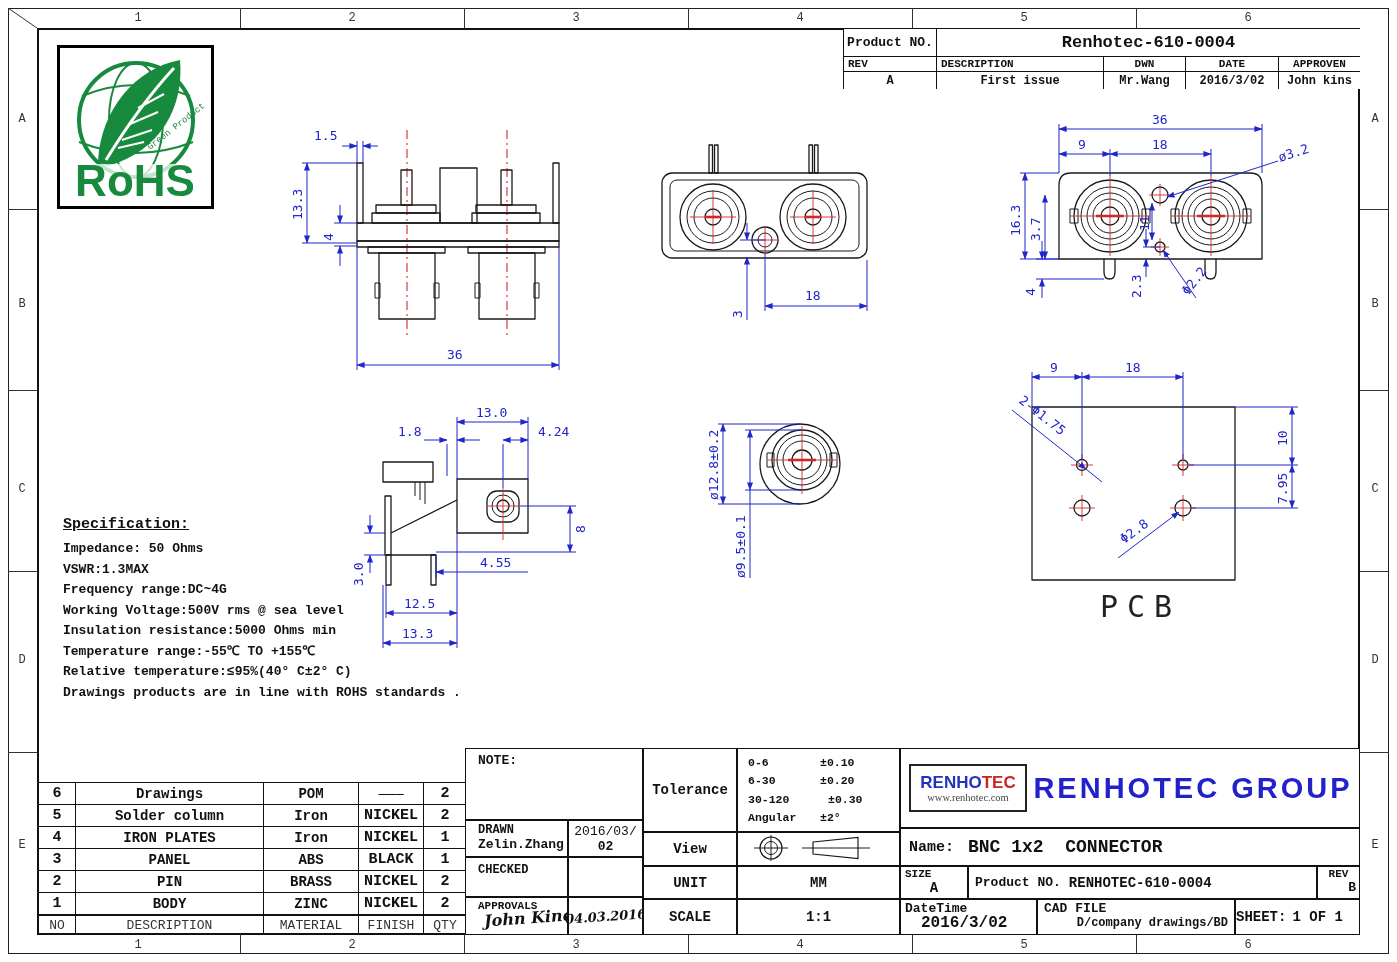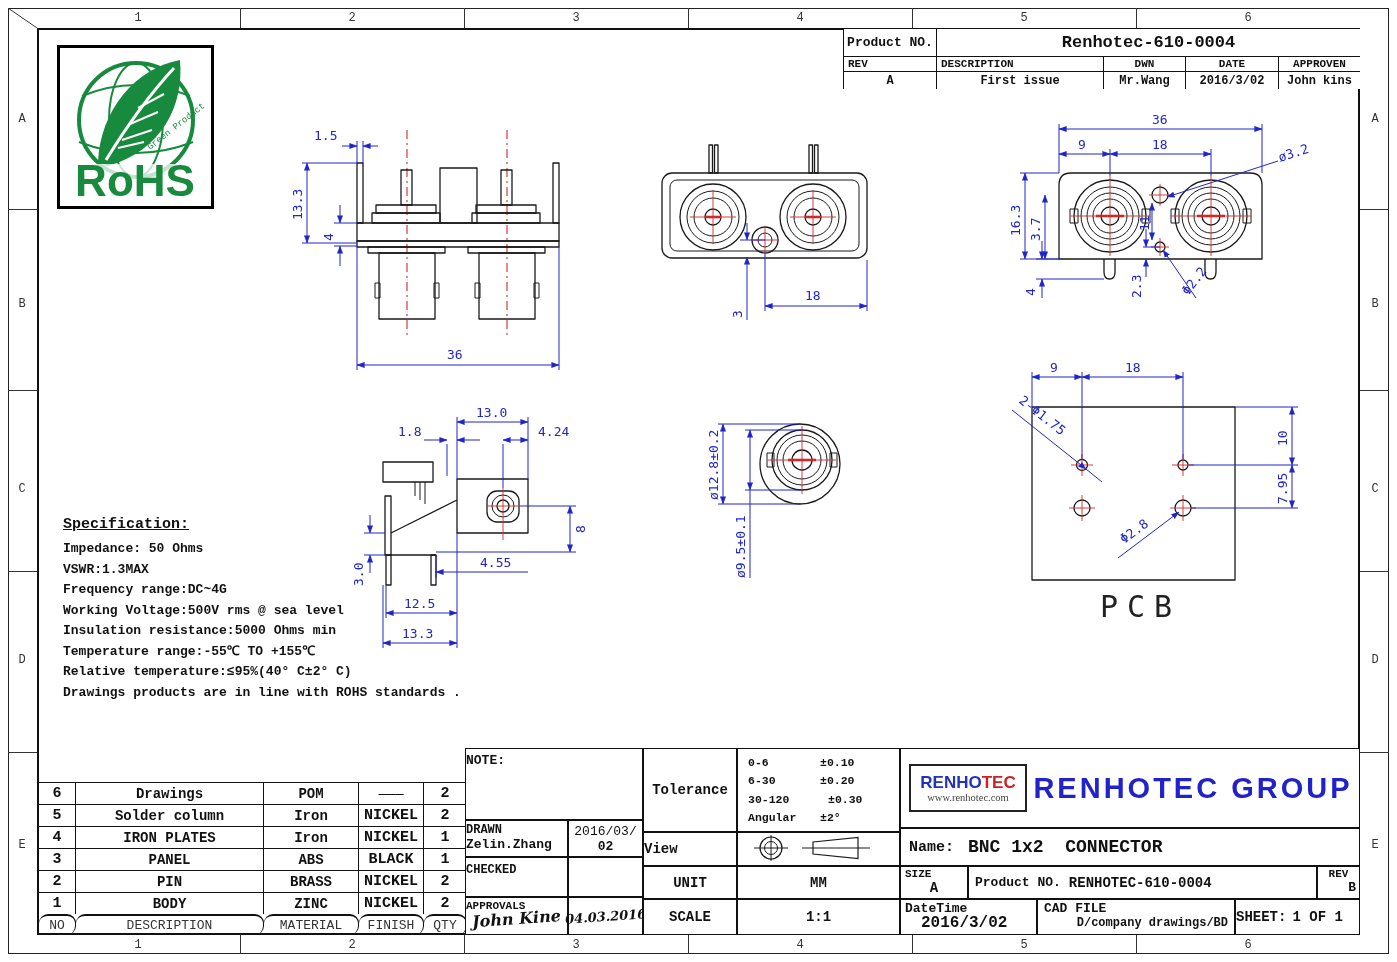--- a/index.html
+++ b/index.html
@@ -17,24 +17,24 @@
   .rtcell { box-sizing:border-box; border-left:1.5px solid #111; border-top:1.5px solid #111;
             display:flex; align-items:center; justify-content:center; background:#fff; }
   
   #parts { left:37px; top:782px; width:428px; height:153px; display:grid;
            grid-template-columns:37px 188px 95px 65px 43px;
            grid-template-rows:repeat(6,22px) 21px; border-left:2px solid #111; }
   .pt { box-sizing:border-box; border-right:1.5px solid #111; border-top:1.5px solid #111;
         display:flex; align-items:center; justify-content:center; font-weight:bold; font-size:14px; }
   .pt.no { font-size:15px; }
   .pt.fin { font-size:15px; }
-  .pt.foot { font-weight:normal; font-size:13px; color:#333; border-top:2px solid #111;border-radius:9px; }
+  .pt.foot { font-weight:normal; font-size:13px; color:#333; border-top:2px solid #111; }
   
   .lab  { font-weight:bold; font-size:12px; }
-  .cellpad { padding:2px 0; }
+  .cellpad { padding:2px 12px; }
   .sig { font-family:"DejaVu Serif","Liberation Serif",serif; font-style:italic; font-weight:bold;
          font-size:16px; transform:rotate(-4deg); white-space:nowrap; }
   
   svg.view { position:absolute; overflow:visible; }
   svg .o  { fill:none; stroke:#1a1a1a; stroke-width:1.3; stroke-linejoin:round; }
   svg .o2 { fill:none; stroke:#1a1a1a; stroke-width:1; stroke-linejoin:round; }
   svg .d  { fill:none; stroke:#2126c9; stroke-width:1; }
   svg .c  { fill:none; stroke:#cf2a2a; stroke-width:0.9; }
   svg .cd { fill:none; stroke:#cf2a2a; stroke-width:1.1; stroke-dasharray:9 4 2 4; }
   svg .rs { fill:none; stroke:#cf2a2a; stroke-width:2.6; }
@@ -464,21 +464,21 @@
     </div>
   <div style="display:flex;font-size:11.5px;font-weight:bold">
       <span style="width:72px">30-120</span>
       <span style="padding-left:8px">±0.30</span>
     </div>
   <div style="display:flex;font-size:11.5px;font-weight:bold">
       <span style="width:72px">Angular</span>
       <span>±2°</span>
     </div>
 </div>
-<div class="bx" style="left:643px;top:832px;width:94px;height:34px;display:flex;align-items:center;">
+<div class="bx" style="left:643px;top:832px;width:94px;height:34px;display:flex;align-items:center;justify-content:center">
   <span style="font-size:14px;font-weight:bold">View</span>
 </div>
 <div class="bx" style="left:737px;top:832px;width:163px;height:34px">
   <svg width="160" height="31" viewBox="0 0 160 31">
     <circle cx="33" cy="15" r="11" fill="none" stroke="#1a1a1a" stroke-width="1.2"></circle>
     <circle cx="33" cy="15" r="6.5" fill="none" stroke="#1a1a1a" stroke-width="1"></circle>
     <line x1="16" y1="15" x2="50" y2="15" stroke="#1a1a1a" stroke-width="1"></line>
     <line x1="33" y1="2" x2="33" y2="28" stroke="#1a1a1a" stroke-width="1"></line>
     <path d="M75,9 L120,4.5 L120,25.5 L75,21 Z" fill="none" stroke="#1a1a1a" stroke-width="1.2"></path>
     <line x1="64" y1="15" x2="132" y2="15" stroke="#1a1a1a" stroke-width="1"></line>

